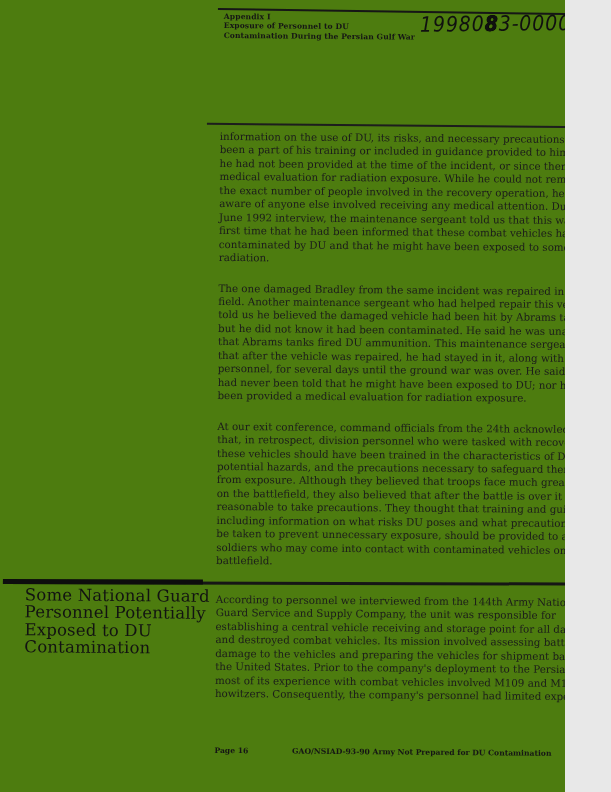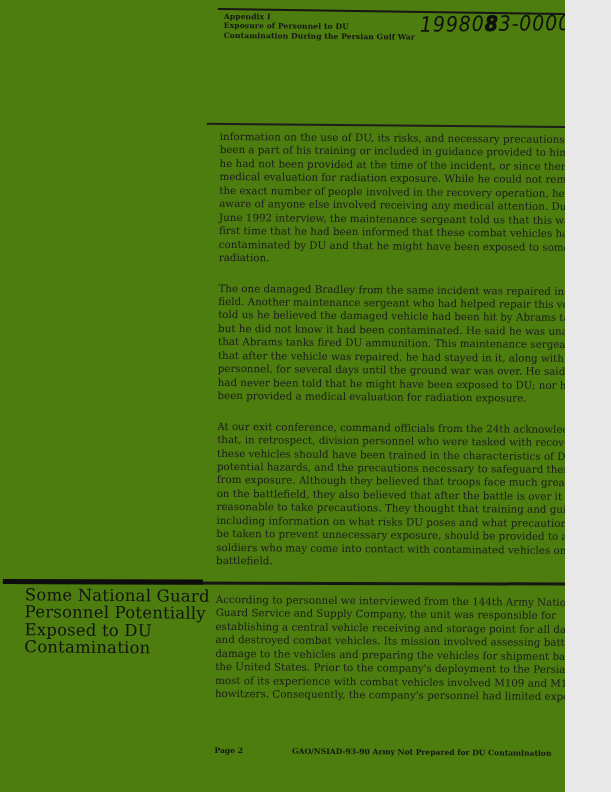--- a/index.html
+++ b/index.html
@@ -136,18 +136,18 @@
 Guard Service and Supply Company, the unit was responsible for
 establishing a central vehicle receiving and storage point for all damaged
 and destroyed combat vehicles. Its mission involved assessing battle
 damage to the vehicles and preparing the vehicles for shipment back to
 the United States. Prior to the company's deployment to the Persian Gulf,
 most of its experience with combat vehicles involved M109 and M110
 howitzers. Consequently, the company's personnel had limited exper</div>
     </div>
 
     <div class="footer">
-      <span>Page 2</span>
+      <span>Page 16</span>
       <span>GAO/NSIAD-93-90 Army Not Prepared for DU Contamination</span>
     </div>
 
   </div>
 </div>
 
 </body></html>

